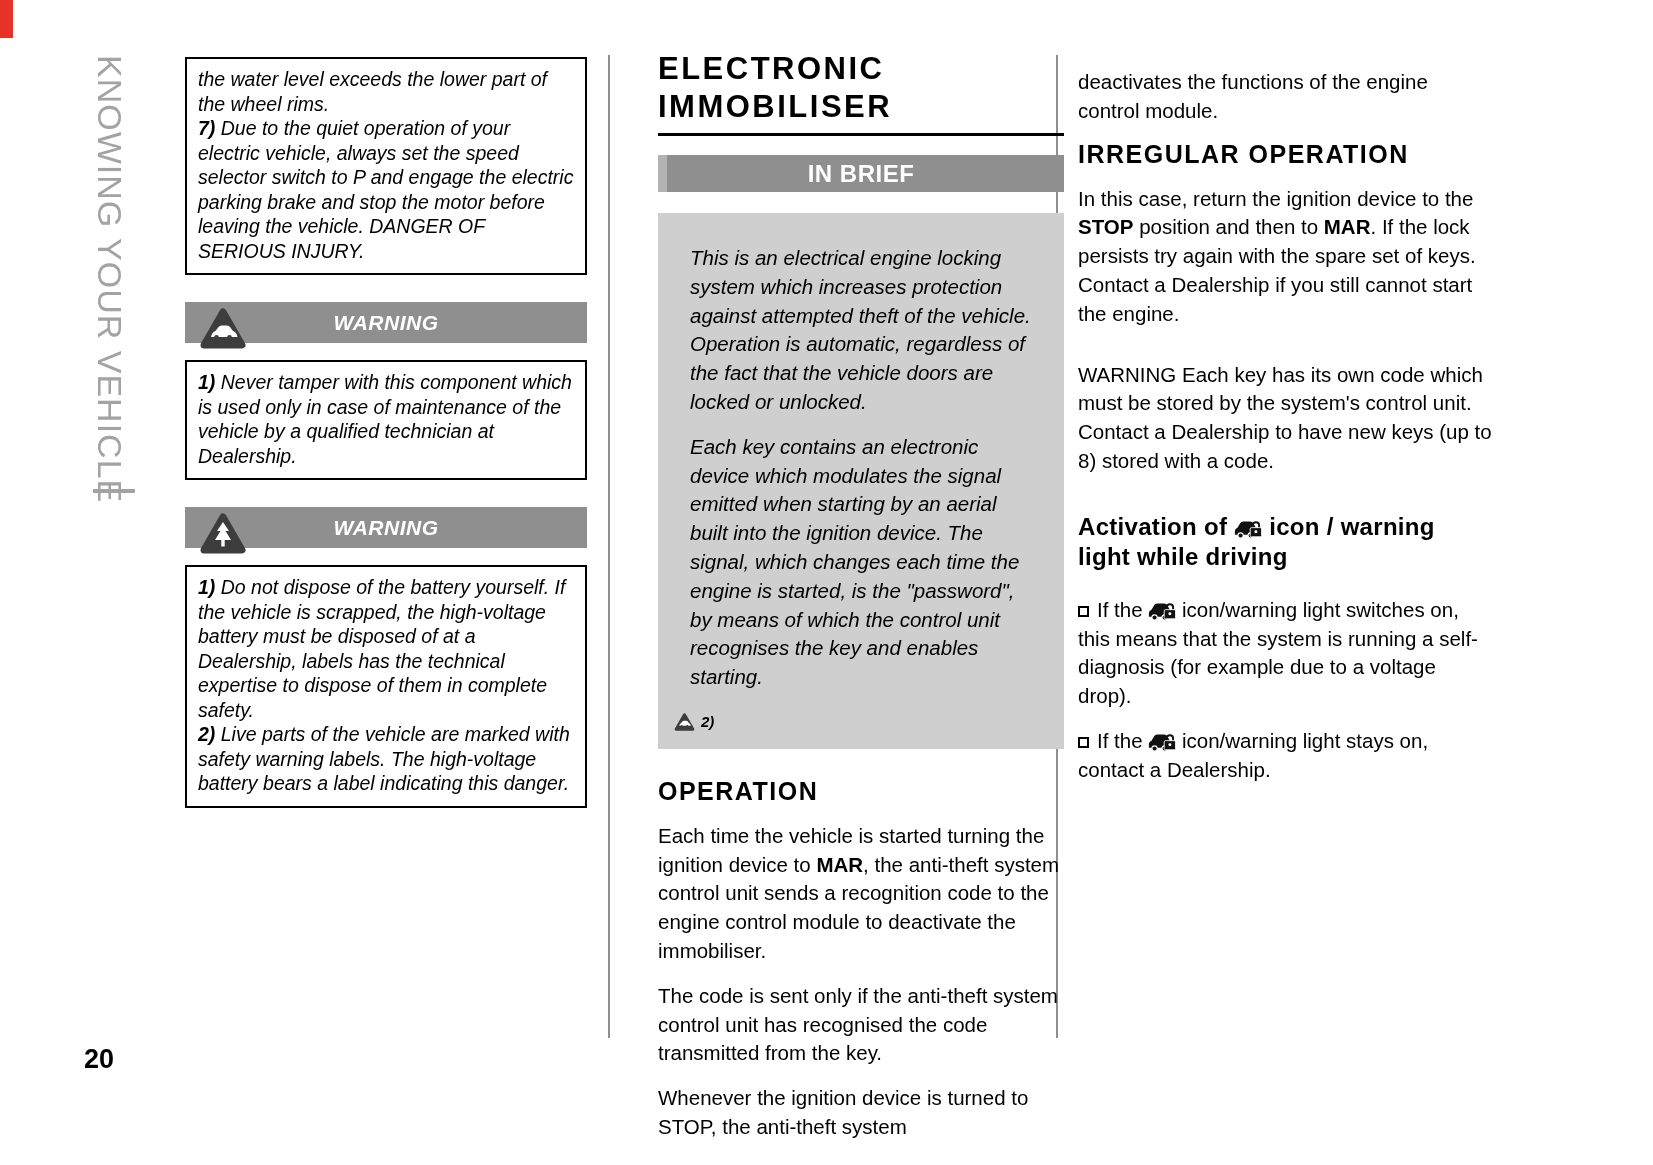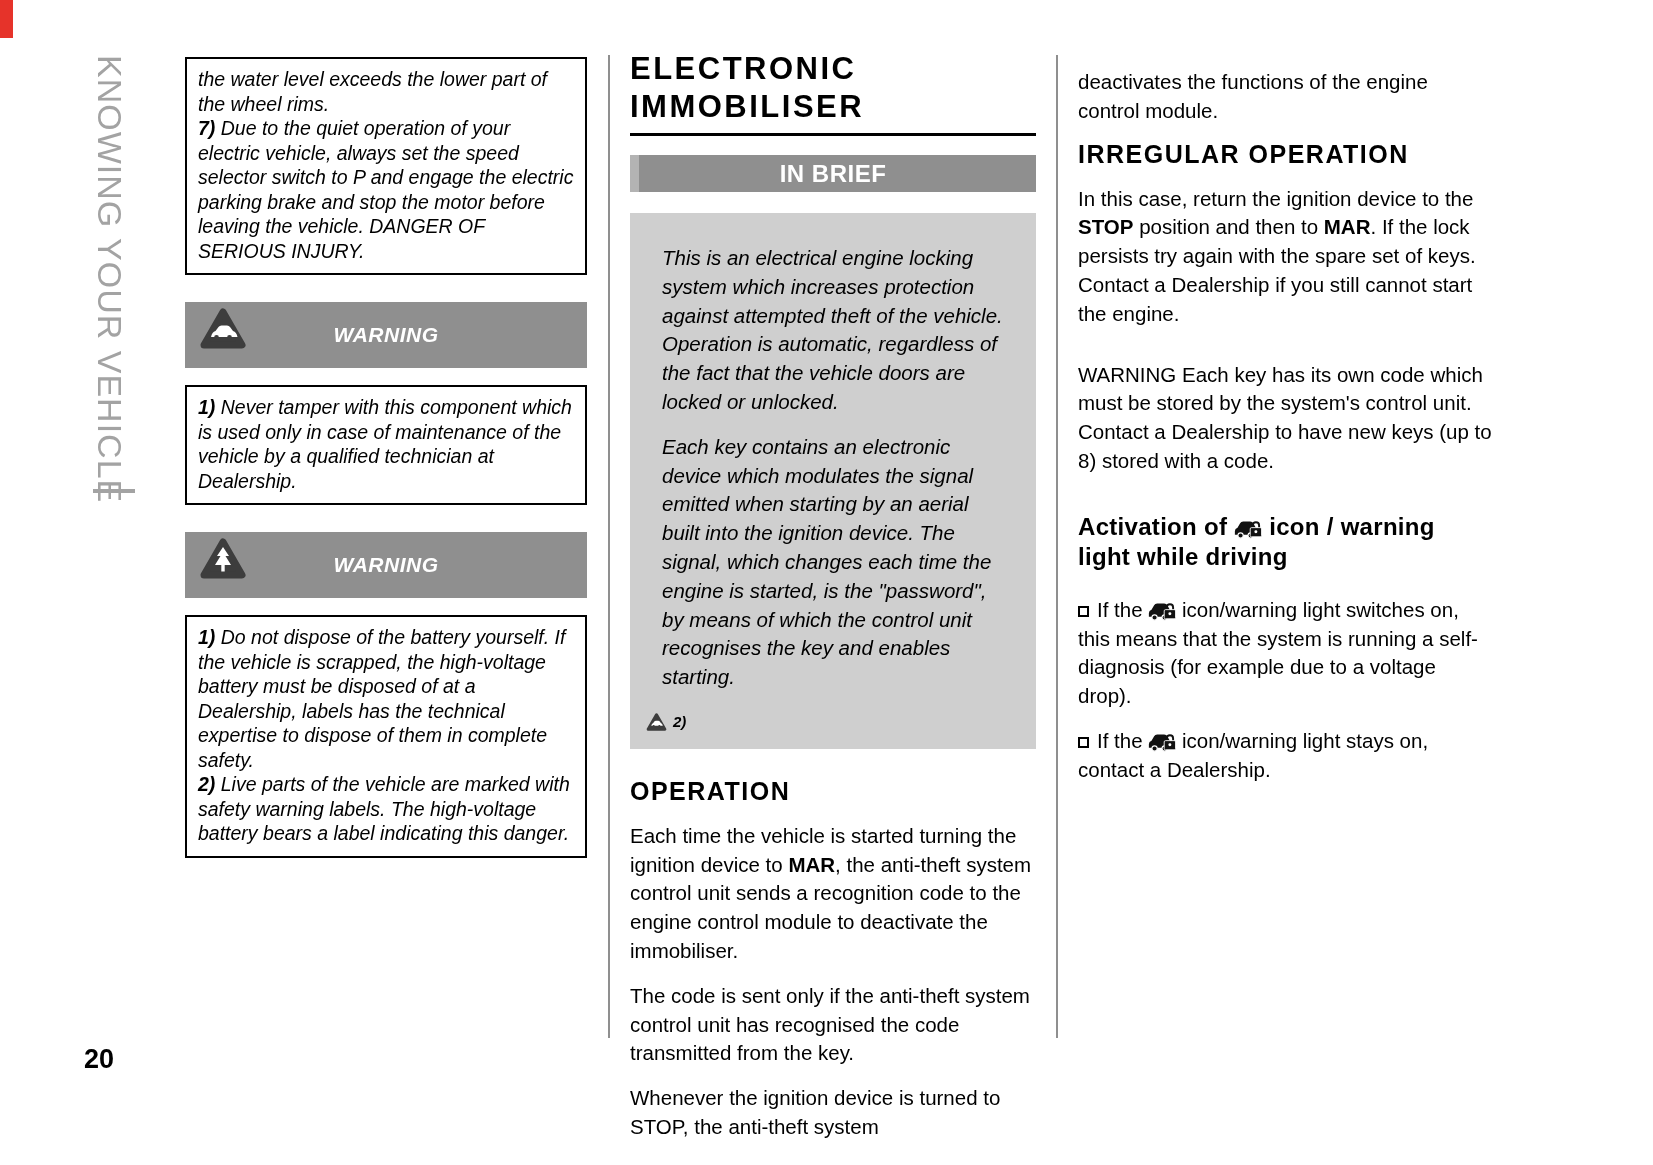--- a/index.html
+++ b/index.html
@@ -15,28 +15,28 @@
     font-size:34px; color:#a3a3a3; letter-spacing:1px; white-space:nowrap;
   }
   .side-underline { position:absolute; left:93px; top:489px; width:42px; height:4px; background:#a3a3a3; }
 
   .vrule { position:absolute; top:55px; width:2px; height:983px; background:#8f8f8f; }
   #vrule1 { left:608px; }
   #vrule2 { left:1056px; }
 
   .col { position:absolute; top:50px; }
   #col1 { left:185px; width:402px; top:57px; }
-  #col2 { left:630px; width:406px; }
+  #col2 { left:658px; width:406px; }
   #col3 { left:1078px; width:414px; top:52px; }
 
   
   .tbox { border:2px solid #000; padding:8px 11px 10px; font-style:italic; font-size:19.5px; line-height:24.5px; }
   .tbox p { margin:0; }
 
-  .warnbar { position:relative; background:#8f8f8f; height:66px; margin:27px 0 17px;
+  .warnbar { position:relative; background:#8f8f8f; height:41px; margin:27px 0 17px;
              display:flex; align-items:center; justify-content:center; }
   .warnbar .tri { position:absolute; left:14px; top:4px; }
   .wlabel { color:#fff; font-weight:bold; font-style:italic; font-size:21px; letter-spacing:0.5px; }
 
   
   .title { font-weight:bold; font-size:31px; line-height:38px; letter-spacing:2.5px; }
   .title-rule { height:3px; background:#000; margin-top:7px; }
   .inbrief { position:relative; height:37px; background:#8f8f8f; color:#fff; font-weight:bold;
              font-size:24px; letter-spacing:0.5px; display:flex; align-items:center; justify-content:center;
              margin-top:19px; }

